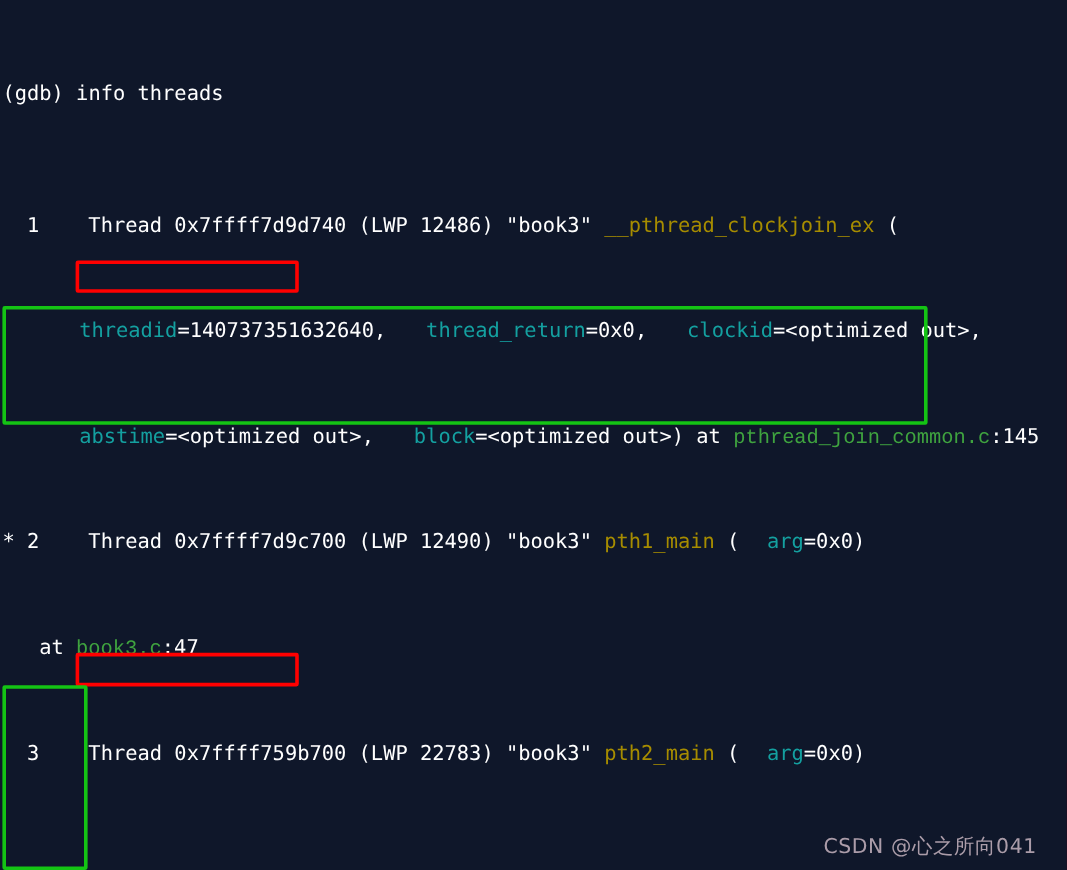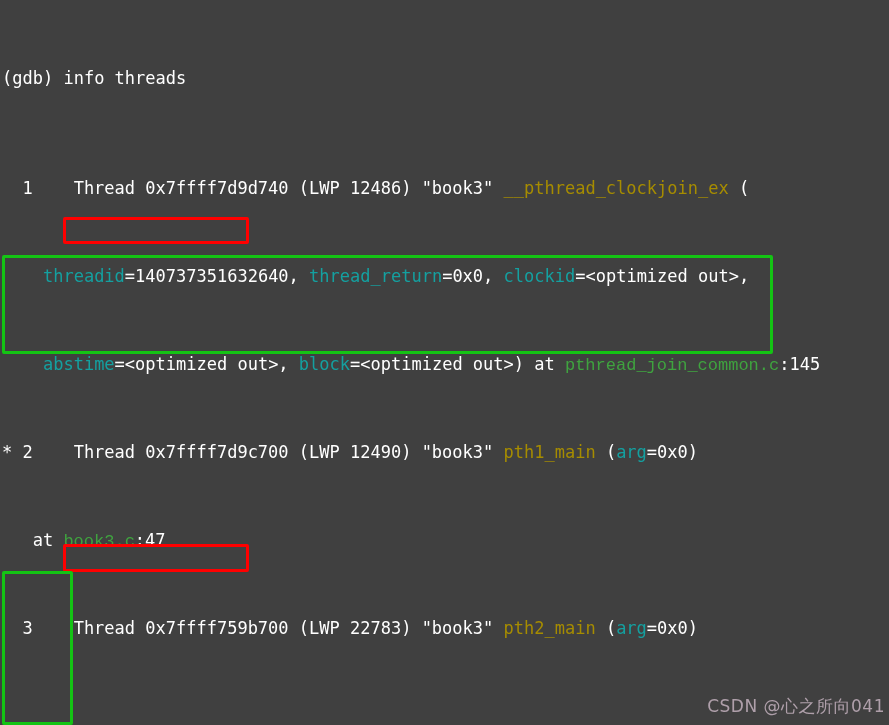--- a/index.html
+++ b/index.html
@@ -4,57 +4,57 @@
 <style>
   html, body {
     margin: 0;
     padding: 0;
     background: #2d0922;
   }
   #terminal {
     position: relative;
     width: 889px;
     height: 725px;
-    background: #404040;
+    background: #0f172a;
     overflow: hidden;
     font-family: "DejaVu Sans Mono", "Liberation Mono", monospace;
     font-size: 17px;
     line-height: 22px;
     color: #ffffff;
     -webkit-font-smoothing: antialiased;
   }
   .lines {
     position: absolute;
     left: 2px;
     top: 1px;
     white-space: pre;
   }
   .ln {
     height: 22px;
     white-space: pre;
   }
   
   .c-plain  { color: #ffffff; }
-  .c-param  { color: #14a0a0; }   
+  .c-param  { color: #14a0a0; margin-left: 23px; }   
   .c-func   { color: #a68c00; }   
   .c-file   { color: #3fa33f; font-family: Liberation Mono, monospace; }   
 
   
   .box {
     position: absolute;
     box-sizing: border-box;
     pointer-events: none;
     background: transparent;
   }
   .box-red   { border: 3px solid #ff0000; border-radius: 2px; }
   .box-green { border: 3px solid #14c414; border-radius: 2px; }
 
   .watermark {
     position: absolute;
-    right: 4px;
+    right: 25px;
     bottom: 8px;
     color: #b9a8b4;
     font-family: "DejaVu Sans", "Liberation Sans", sans-serif;
     font-size: 17px;
     letter-spacing: 0.5px;
     opacity: 0.92;
   }
 </style>
 </head>
 <body>

